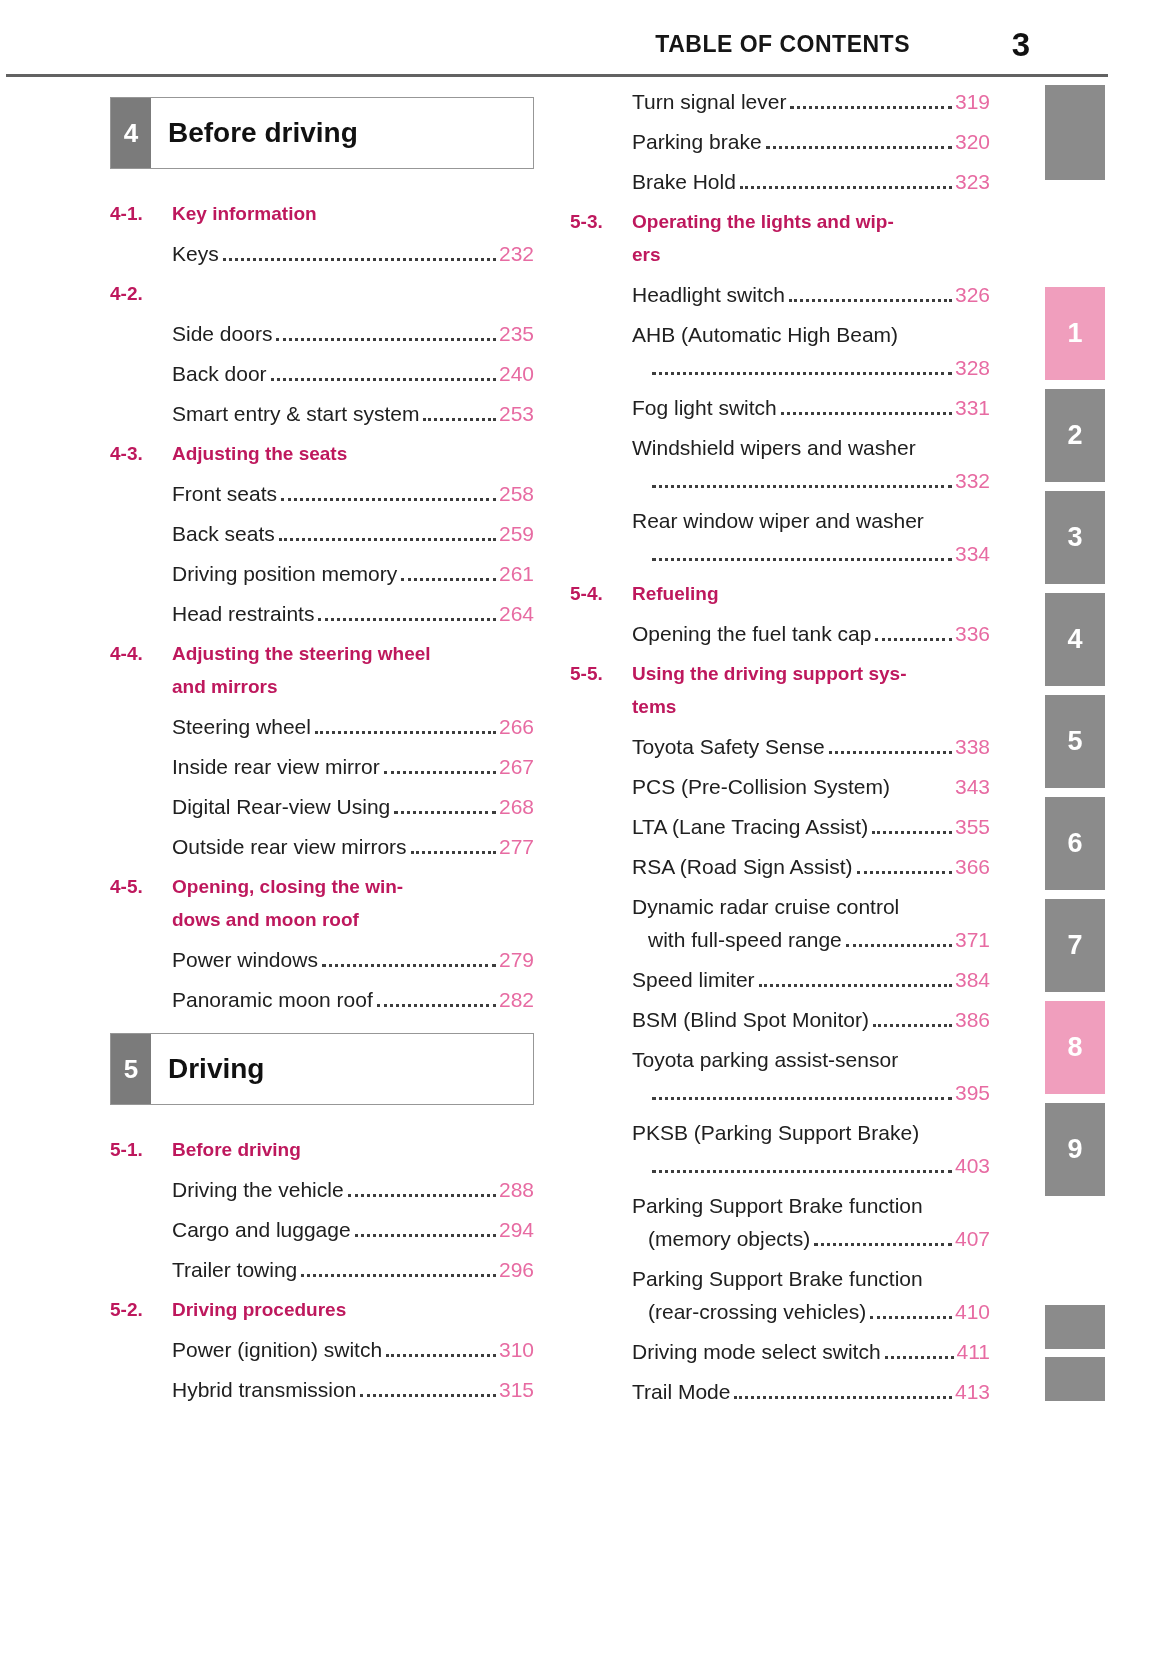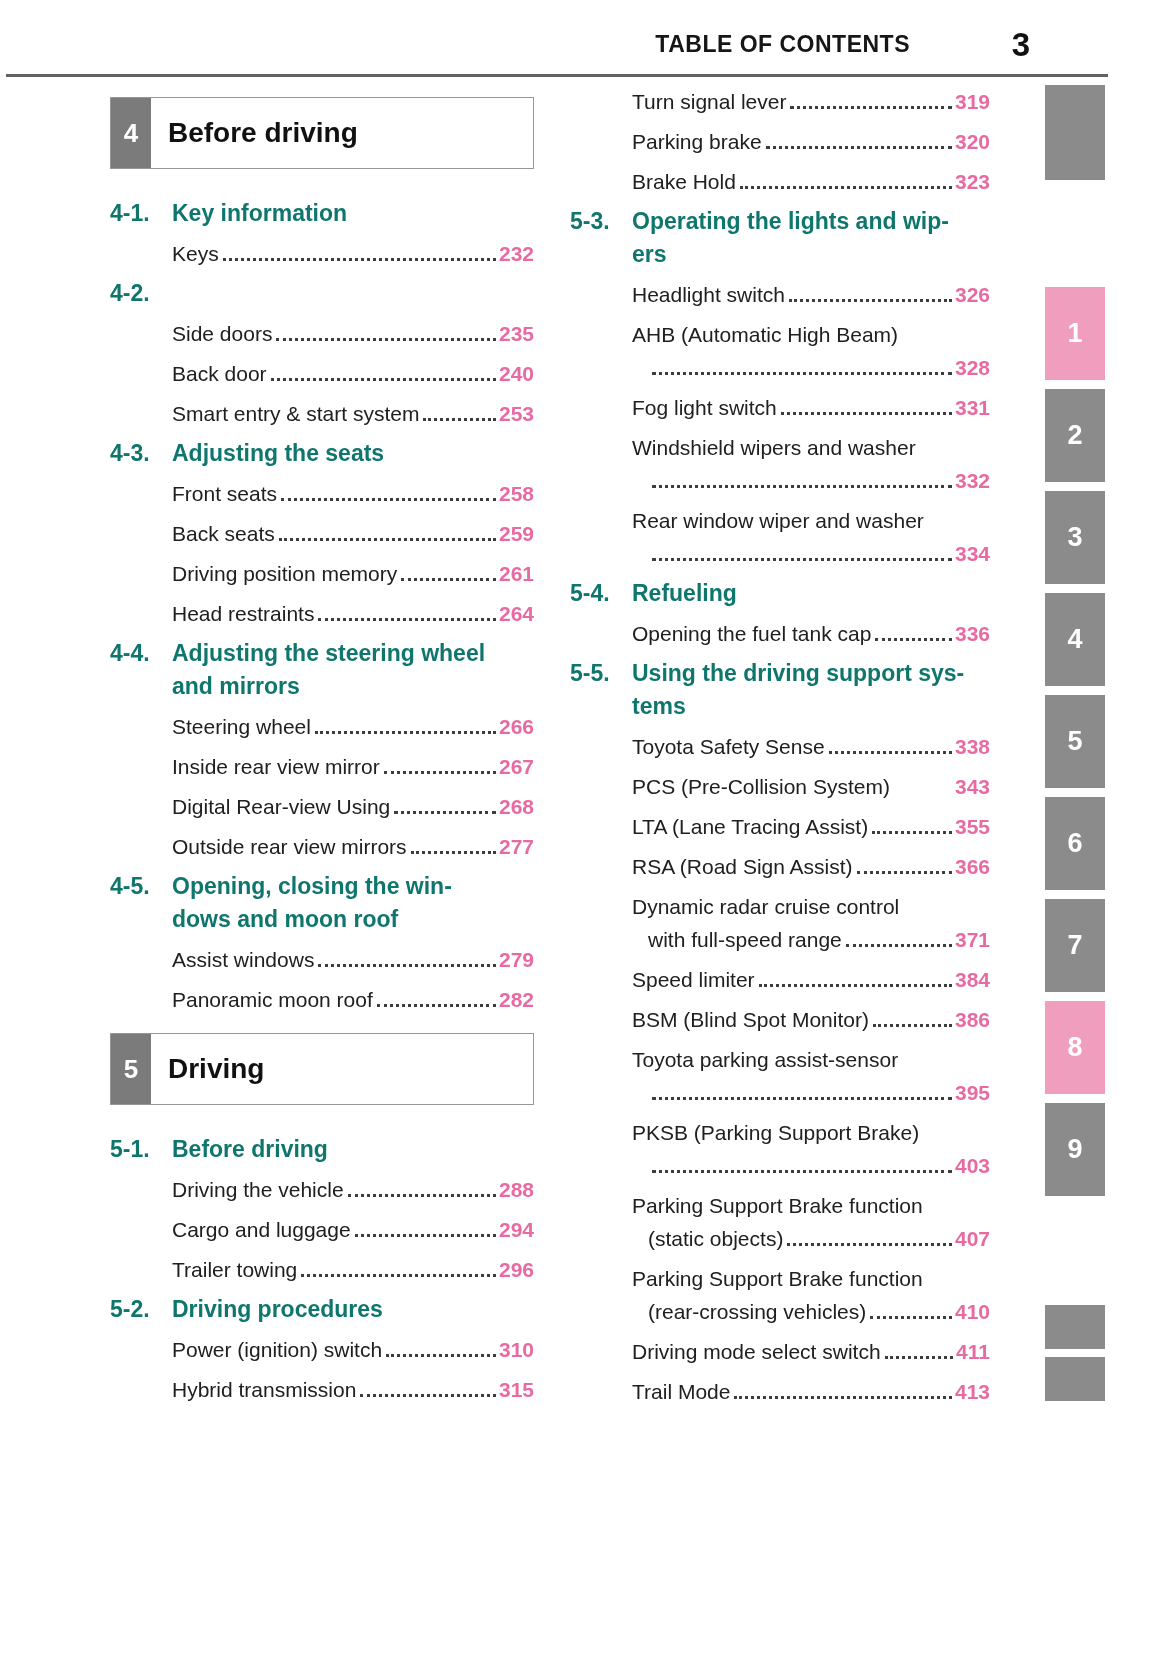--- a/index.html
+++ b/index.html
@@ -30,33 +30,33 @@
                  height: 70px; margin-bottom: 28px; background: #fff; }
   .toc-entry + .section-box { margin-top: 17px; }
   .section-num { flex: 0 0 40px; background: var(--tab-dark-gray, #7b7b7b); color: #fff;
                  font-size: 26px; font-weight: bold;
                  display: flex; align-items: center; justify-content: center; }
   .section-title { display: flex; align-items: center; padding-left: 17px;
                    font-size: 28px; font-weight: bold; color: #111; }
 
   
   .toc-heading { display: flex; line-height: 33px; margin: 4px 0 7px;
-                 font-weight: bold; color: #0f766e; font-size: 23px; }
+                 font-weight: bold; color: #be185d; font-size: 19px; }
   .h-num { flex: 0 0 62px; }
   .h-title { white-space: pre-line; }
 
   
   .toc-entry { padding-left: 62px; line-height: 33px; margin-bottom: 7px; color: #202020; }
   .entry-row { display: flex; align-items: baseline; }
   .entry-row.indent2 { margin-left: 16px; }
   .entry-label { white-space: nowrap; }
   .dots { flex: 1 1 auto; min-width: 8px; border-bottom: 3px dotted #3d3d3d;
           align-self: flex-end; margin: 0 3px 9px 4px; }
   .dots.nodots { border-bottom: none; min-width: 0; margin: 0; }
-  .entry-page { font-weight: bold; color: var(--accent-pink, #e76ba2); }
+  .entry-page { font-weight: normal; color: var(--accent-pink, #e76ba2); }
 
   
   .side-tabs { position: absolute; left: 1045px; top: 0; width: 60px; height: 1653px; }
   .side-tab { position: absolute; left: 0; width: 60px; height: 93px;
               display: flex; align-items: center; justify-content: center;
               color: #fff; font-size: 27px; font-weight: bold; }
   .side-tab.gray { background: var(--tab-gray, #8b8b8b); }
   .side-tab.pink { background: var(--tab-pink, #f09ebd); }
   .side-tab.small { height: 44px; }
 </style>
@@ -173,21 +173,21 @@
           <span class="entry-page">277</span>
         </div>
       </div>
       <div class="toc-heading">
         <span class="h-num">4-5.</span>
         <span class="h-title">Opening, closing the win-
 dows and moon roof</span>
       </div>
       <div class="toc-entry">
         <div class="entry-row">
-          <span class="entry-label">Assist windows</span>
+          <span class="entry-label">Power windows</span>
           <span class="dots"></span>
           <span class="entry-page">279</span>
         </div>
       </div>
       <div class="toc-entry">
         <div class="entry-row">
           <span class="entry-label">Panoramic moon roof</span>
           <span class="dots"></span>
           <span class="entry-page">282</span>
         </div>
@@ -378,21 +378,21 @@
       <div class="toc-entry">
         <div class="entry-pre">PKSB (Parking Support Brake)</div>
         <div class="entry-row indent2">
           <span class="dots"></span>
           <span class="entry-page">403</span>
         </div>
       </div>
       <div class="toc-entry">
         <div class="entry-pre">Parking Support Brake function</div>
         <div class="entry-row indent2">
-          <span class="entry-label">(static objects)</span>
+          <span class="entry-label">(memory objects)</span>
           <span class="dots"></span>
           <span class="entry-page">407</span>
         </div>
       </div>
       <div class="toc-entry">
         <div class="entry-pre">Parking Support Brake function</div>
         <div class="entry-row indent2">
           <span class="entry-label">(rear-crossing vehicles)</span>
           <span class="dots"></span>
           <span class="entry-page">410</span>

